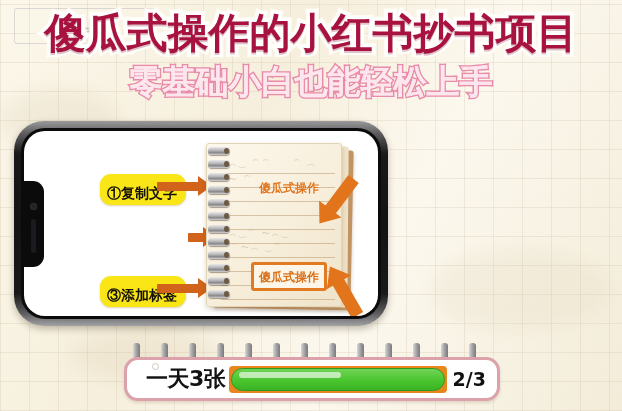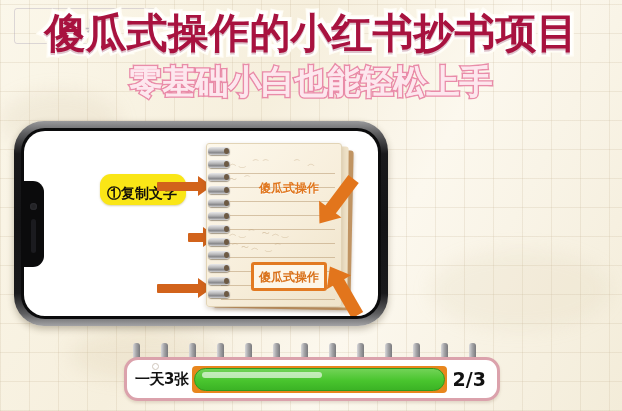--- a/index.html
+++ b/index.html
@@ -195,22 +195,22 @@
   .ring-top .foot{
     position:absolute;left:0;top:19px;width:9px;height:10px;border-radius:50%;
     background:#d9647f;border:1px solid #b94965;box-sizing:border-box;
   }
   .hole{
     position:absolute;left:40px;top:20px;width:7px;height:7px;border-radius:50%;
     background:#fff;border:1px solid #cfc6bb;box-sizing:border-box;z-index:9;
   }
   .prog-label{
     font-family:"DejaVu Sans","Liberation Sans",sans-serif;
-    font-size:15px;font-weight:bold;color:#121212;
-    margin-left:8px;white-space:nowrap;letter-spacing:-.5px;
+    font-size:22px;font-weight:bold;color:#121212;
+    margin-left:19px;white-space:nowrap;letter-spacing:-.5px;
   }
   .bar-frame{
     flex:1;height:27px;margin:0 6px 0 4px;
     background:#e8861d;border-radius:4px;
     padding:2px;box-sizing:border-box;position:relative;
   }
   .bar-fill{
     height:100%;border-radius:13px;
     background:linear-gradient(180deg,#72d357 0%,#49c52e 55%,#3bb325 100%);
     border:1px solid #2f9a1f;box-sizing:border-box;position:relative;
@@ -244,20 +244,21 @@
   <div class="phone">
     <div class="phone-inner">
       <div class="screen">
 
         <div class="notch">
           <div class="notch-cam"></div>
           <div class="notch-speaker"></div>
         </div>
 
         <div class="step step1">①复制文字</div>
+        <div class="step step3">③添加标签</div>
 
         <div class="arrow a1"></div>
         <div class="arrow a2"></div>
         <div class="arrow a3"></div>
 
         <div class="notebook">
           <div class="nb-back2"></div>
           <div class="nb-back1"></div>
 
           <div class="nb-page">

